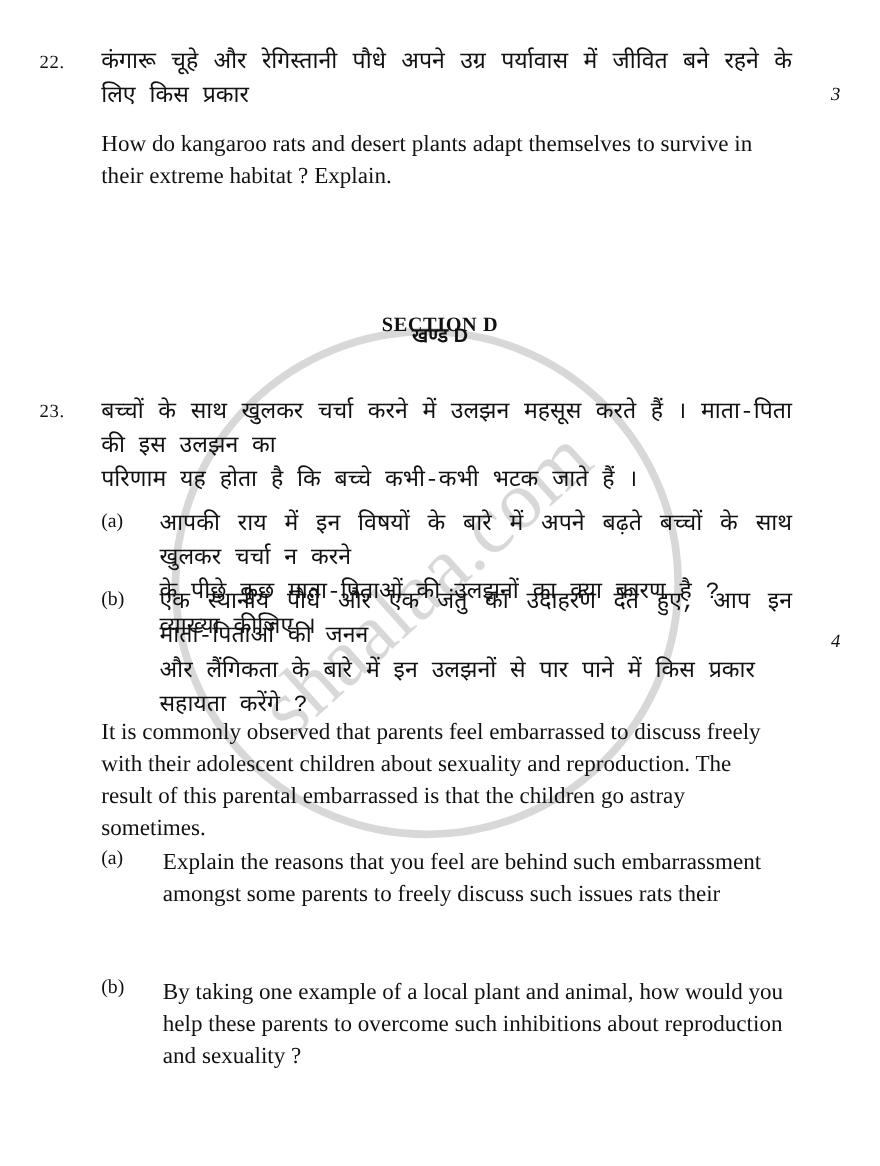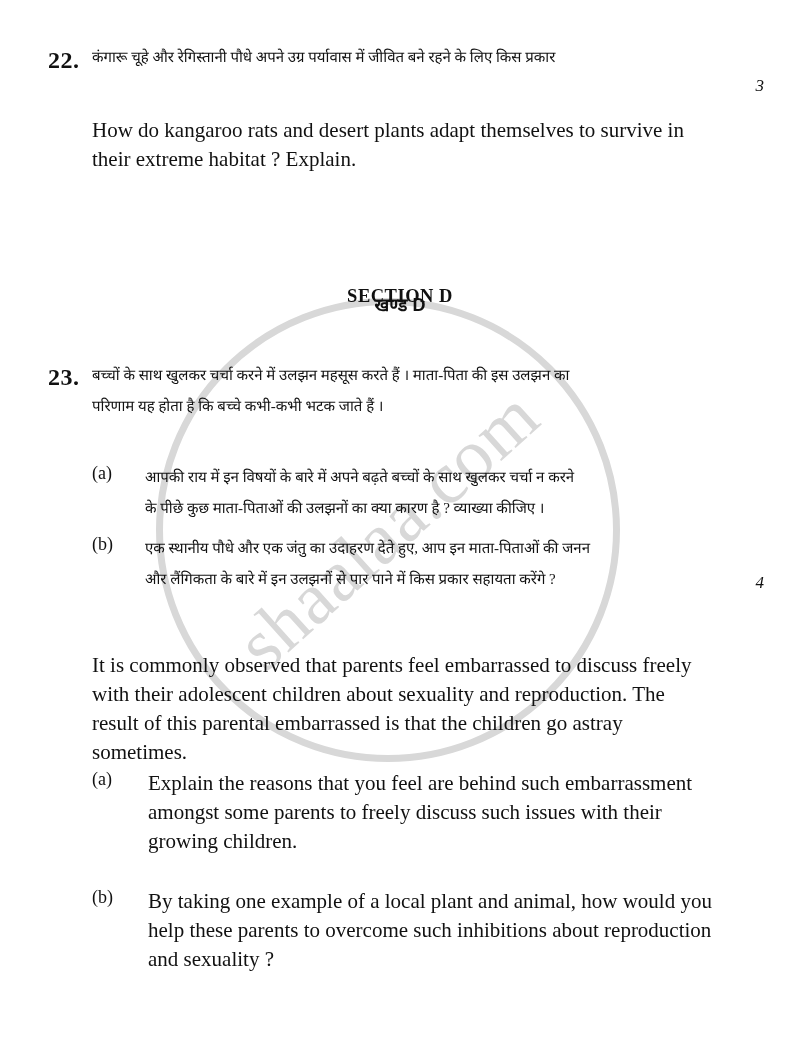--- a/index.html
+++ b/index.html
@@ -51,35 +51,35 @@
   #content {
     position: relative;
     z-index: 2;
   }
 
   .q-block {
     position: absolute;
   }
   .qnum {
     position: absolute;
-    left: 48px;
-    font-weight: bold;
-    font-size: 24px;
+    left: 36px;
+    font-weight: normal;
+    font-size: 17px;
     letter-spacing: .5px;
   }
   .marks {
     position: absolute;
     right: 36px;
     font-style: italic;
     font-size: 17px;
   }
 
   .hindi {
-    font-family: Liberation Serif, serif;
-    font-size: 15px;
+    font-family: Liberation Mono, monospace;
+    font-size: 21px;
     line-height: 31px;
     text-align: justify;
     text-justify: inter-word;
   }
   .english {
     font-family: Liberation Serif, serif;
     font-size: 21px;
     line-height: 29px;
     text-align: justify;
     text-justify: inter-word;
@@ -158,22 +158,21 @@
 
     <div class="q-block english" style="left:92px; top:651px; width:628px;">
       <div>It is commonly observed that parents feel embarrassed to discuss freely</div>
       <div>with their adolescent children about sexuality and reproduction. The</div>
       <div class="lastline">result of this parental embarrassed is that the children go astray sometimes.</div>
     </div>
 
     <div class="sublabel" style="left:92px; top:769px;">(a)</div>
     <div class="q-block english" style="left:148px; top:769px; width:572px;">
       <div>Explain the reasons that you feel are behind such embarrassment</div>
-      <div>amongst some parents to freely discuss such issues with their</div>
-      <div class="lastline">growing children.</div>
+      <div>amongst some parents to freely discuss such issues rats their</div>
     </div>
 
     <div class="sublabel" style="left:92px; top:887px;">(b)</div>
     <div class="q-block english" style="left:148px; top:887px; width:572px;">
       <div>By taking one example of a local plant and animal, how would you</div>
       <div>help these parents to overcome such inhibitions about reproduction</div>
       <div class="lastline">and sexuality ?</div>
     </div>
 
   </div>

